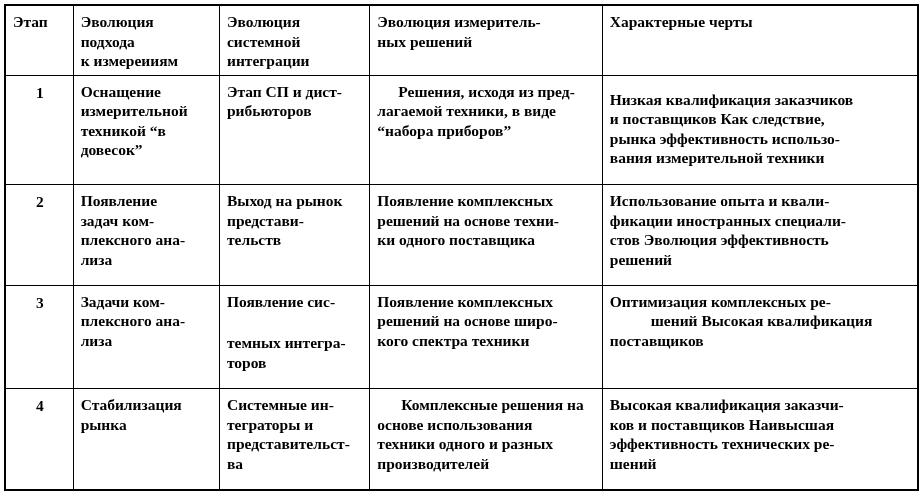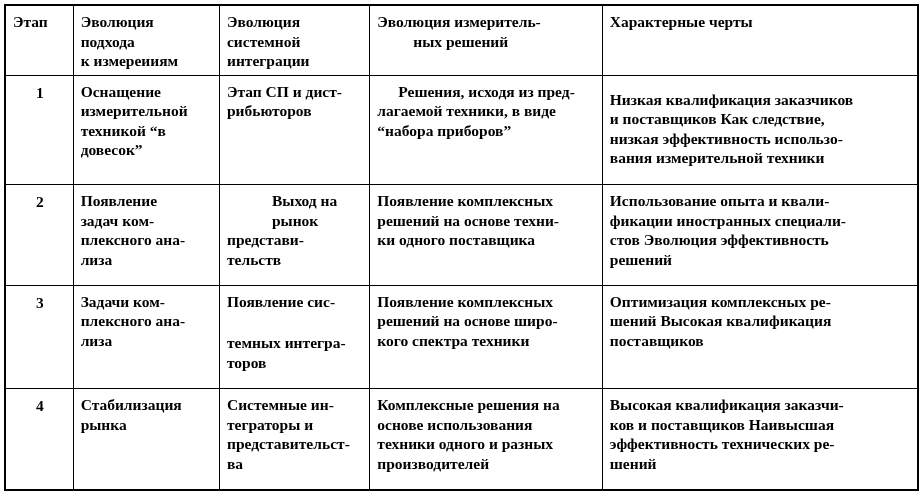--- a/index.html
+++ b/index.html
@@ -78,21 +78,21 @@
             <span style="display: block;">подхода</span>
             <span style="display: block;">к измереииям</span>
           </th>
         <th>
             <span style="display: block;">Эволюция</span>
             <span style="display: block;">системной</span>
             <span style="display: block;">интеграции</span>
           </th>
         <th>
             <span style="display: block;">Эволюция измеритель-</span>
-            <span style="display: block; margin-left: 36px;">ных решений</span>
+            <span style="display: block;">ных решений</span>
           </th>
         <th>
             <span style="display: block;">Характерные черты</span>
           </th>
       </tr>
     </thead>
     <tbody>
       <tr>
         <td class="stage-cell">
             <span style="display: block;">1</span>
@@ -108,36 +108,36 @@
             <span style="display: block;">рибьюторов</span>
           </td>
         <td>
             <span style="display: block; text-align: center;">Решения, исходя из пред-</span>
             <span style="display: block;">лагаемой техники, в виде</span>
             <span style="display: block;">“набора приборов”</span>
           </td>
         <td>
             <span style="display: block; margin-top: 8px;">Низкая квалификация заказчиков</span>
             <span style="display: block;">и поставщиков  Как следствие,</span>
-            <span style="display: block;">низкая эффективность использо-</span>
+            <span style="display: block;">рынка эффективность использо-</span>
             <span style="display: block;">вания измерительной техники</span>
           </td>
       </tr>
       <tr>
         <td class="stage-cell">
             <span style="display: block;">2</span>
           </td>
         <td>
             <span style="display: block;">Появление</span>
             <span style="display: block;">задач ком-</span>
             <span style="display: block;">плексного ана-</span>
             <span style="display: block;">лиза</span>
           </td>
         <td>
-            <span style="display: block; margin-left: 45px;">Выход на рынок</span>
+            <span style="display: block;">Выход на рынок</span>
             <span style="display: block;">представи-</span>
             <span style="display: block;">тельств</span>
           </td>
         <td>
             <span style="display: block;">Появление комплексных</span>
             <span style="display: block;">решений на основе техни-</span>
             <span style="display: block;">ки одного поставщика</span>
           </td>
         <td>
             <span style="display: block;">Использование опыта и квали-</span>
@@ -160,40 +160,40 @@
             <span style="display: block; margin-top: 22px;">темных интегра-</span>
             <span style="display: block;">торов</span>
           </td>
         <td>
             <span style="display: block;">Появление комплексных</span>
             <span style="display: block;">решений на основе широ-</span>
             <span style="display: block;">кого спектра техники</span>
           </td>
         <td>
             <span style="display: block;">Оптимизация комплексных ре-</span>
-            <span style="display: block;">шений  Высокая квалификация</span>
+            <span style="display: block; margin-left: 41px;">шений  Высокая квалификация</span>
             <span style="display: block;">поставщиков</span>
           </td>
       </tr>
       <tr>
         <td class="stage-cell">
             <span style="display: block;">4</span>
           </td>
         <td>
             <span style="display: block;">Стабилизация</span>
             <span style="display: block;">рынка</span>
           </td>
         <td>
             <span style="display: block;">Системные ин-</span>
             <span style="display: block;">теграторы и</span>
             <span style="display: block;">представительст-</span>
             <span style="display: block;">ва</span>
           </td>
         <td>
-            <span style="display: block;">Комплексные решения на</span>
+            <span style="display: block; margin-left: 24px;">Комплексные решения на</span>
             <span style="display: block;">основе использования</span>
             <span style="display: block;">техники одного и разных</span>
             <span style="display: block;">производителей</span>
           </td>
         <td>
             <span style="display: block;">Высокая квалификация заказчи-</span>
             <span style="display: block;">ков и поставщиков  Наивысшая</span>
             <span style="display: block;">эффективность технических ре-</span>
             <span style="display: block;">шений</span>
           </td>

